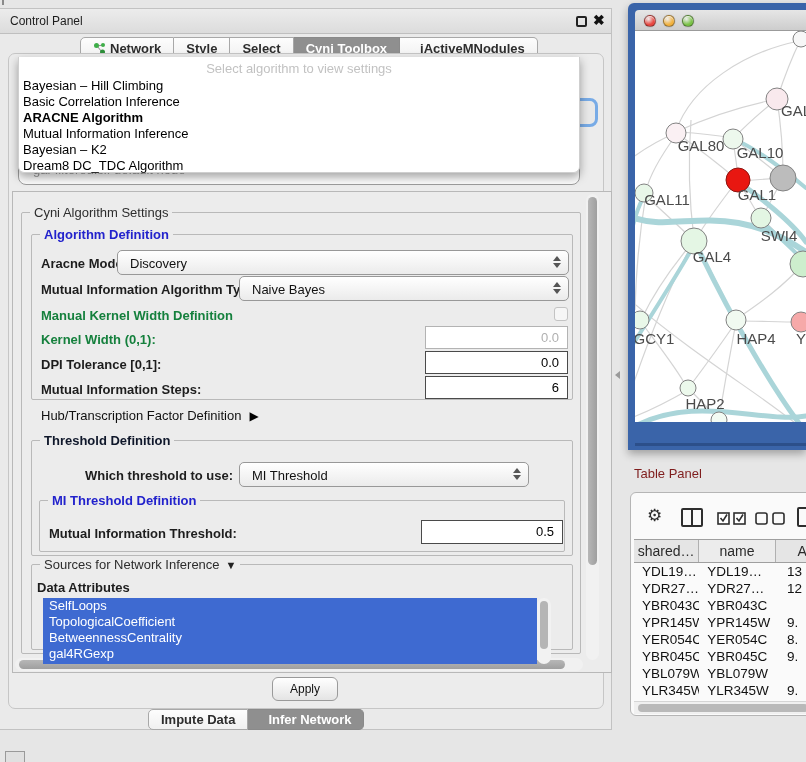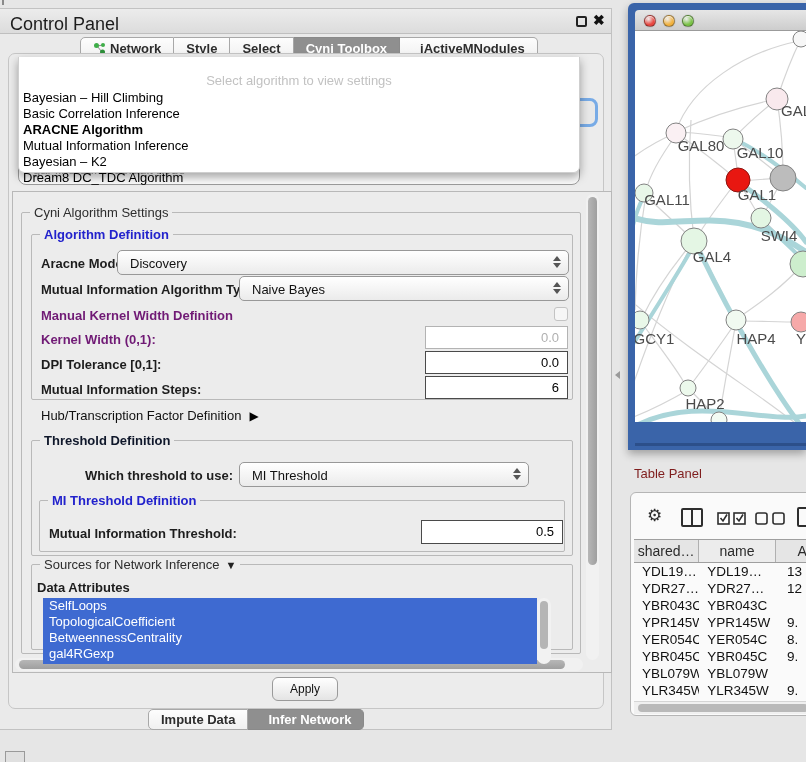--- a/index.html
+++ b/index.html
@@ -3,21 +3,21 @@
 <meta charset="utf-8">
 <style>
   html,body{margin:0;padding:0;background:#e5e5e5;}
   #root{position:relative;width:806px;height:762px;overflow:hidden;background:#e6e6e6;
         font-family:"Liberation Sans",sans-serif;font-size:13px;color:#222;}
   .abs{position:absolute;}
 
   
   #cp{left:0;top:8px;width:612px;height:722px;background:#eaeaea;border:1px solid #c2c2c2;border-left:none;box-sizing:border-box;}
   #cp-titlebar{left:0;top:0;width:100%;height:25px;background:linear-gradient(#ececec,#dcdcdc);border-bottom:1px solid #bfbfbf;box-sizing:border-box;}
-  #cp-title{left:10px;top:5px;font-size:18px;color:#1c1c1c;}
+  #cp-title{left:10px;top:5px;font-size:12px;color:#1c1c1c;}
   #cp-float{left:576px;top:7px;width:11px;height:11px;border:2px solid #222;border-radius:2px;box-sizing:border-box;}
   #cp-close{left:593px;top:3px;font-size:14px;font-weight:bold;color:#111;}
 
   
   .tabrow{display:flex;}
   #top-tabs{left:80px;top:28px;height:22px;}
   #bottom-tabs{left:148px;top:700px;height:21px;}
   .tab{display:flex;align-items:center;justify-content:center;gap:4px;padding:0 12px;height:100%;
        background:linear-gradient(#fdfdfd,#f0f0f0);border:1px solid #a8a8a8;border-left:none;
        font-weight:bold;font-size:13px;color:#2d2d2d;box-sizing:border-box;white-space:nowrap;}
@@ -29,37 +29,37 @@
   #cp-panel{left:8px;top:44px;width:596px;height:656px;background:#ececec;border:1px solid #c6c6c6;border-radius:7px;box-sizing:border-box;}
 
   
   #focus-frag{left:572px;top:89px;width:26px;height:29px;border:3px solid #78abe6;border-radius:8px;background:#e8e8e8;box-sizing:border-box;}
   #net-combo{left:18px;top:144px;width:562px;height:32px;background:#fbfbfb;border:1px solid #9c9c9c;border-radius:8px;box-sizing:border-box;}
   #net-combo span{position:absolute;left:14px;top:8px;color:#9a9a9a;}
 
   
   #popup{left:18px;top:48px;width:562px;height:116px;background:#fff;border:1px solid #cfcfcf;border-top:none;
          border-radius:0 0 6px 6px;box-shadow:0 4px 10px rgba(0,0,0,.35);box-sizing:border-box;z-index:30;}
-  #popup-hint{text-align:center;color:#c2c2c2;font-size:13px;padding-top:16px;height:17px;}
+  #popup-hint{text-align:center;color:#c2c2c2;font-size:13px;padding-top:4px;height:17px;}
   .popup-item{height:16px;line-height:16px;padding-left:4px;font-size:13px;color:#000;white-space:nowrap;}
   .popup-item.bold{font-weight:bold;}
 
   
   #settings{left:12px;top:182px;width:600px;height:482px;border:1px solid #b8b8b8;background:#ececec;box-sizing:border-box;}
   .vsb-track{left:573px;top:2px;width:13px;height:466px;background:#f1f1f1;border-radius:7px;}
   .vsb-thumb{left:2px;top:3px;width:9px;height:368px;background:linear-gradient(90deg,#b7b7b7,#9f9f9f);border-radius:5px;}
   .hsb-track{left:2px;top:466px;width:568px;height:13px;background:#f1f1f1;border-radius:7px;}
   .hsb-thumb{left:4px;top:2px;width:546px;height:9px;background:linear-gradient(#b7b7b7,#9f9f9f);border-radius:5px;}
 
   .fieldset{border:1px solid #b9b9b9;border-radius:2px;box-sizing:border-box;}
   .legend{position:absolute;top:-8px;left:8px;background:#ececec;padding:0 4px;font-size:13px;color:#2d2d2d;white-space:nowrap;}
   .legend.blue{color:#2222cc;font-weight:bold;}
   .legend.green{color:#0f172a;font-weight:bold;}
   .lbl{font-weight:bold;font-size:13px;color:#1d1d1d;white-space:nowrap;}
-  .lbl.dis{color:#701a75;}
+  .lbl.dis{color:#15803d;}
 
   .combo{background:linear-gradient(#ffffff,#ebebeb);border:1px solid #989898;border-radius:5px;box-sizing:border-box;height:25px;}
   .combo .val{position:absolute;left:12px;top:5px;font-size:13px;color:#111;}
   .stepper{position:absolute;right:7px;top:5px;display:flex;flex-direction:column;gap:2px;}
   .tri-up{width:0;height:0;border-left:4px solid transparent;border-right:4px solid transparent;border-bottom:5px solid #555;}
   .tri-dn{width:0;height:0;border-left:4px solid transparent;border-right:4px solid transparent;border-top:5px solid #555;}
 
   .nfield{background:#fff;border:1px solid #b3b3b3;box-sizing:border-box;height:23px;font-size:13px;text-align:right;padding:3px 8px 0 0;}
   .nfield.dark{border:1px solid #4a4a4a;color:#000;}
   .nfield.dis{color:#b0b0b0;}

